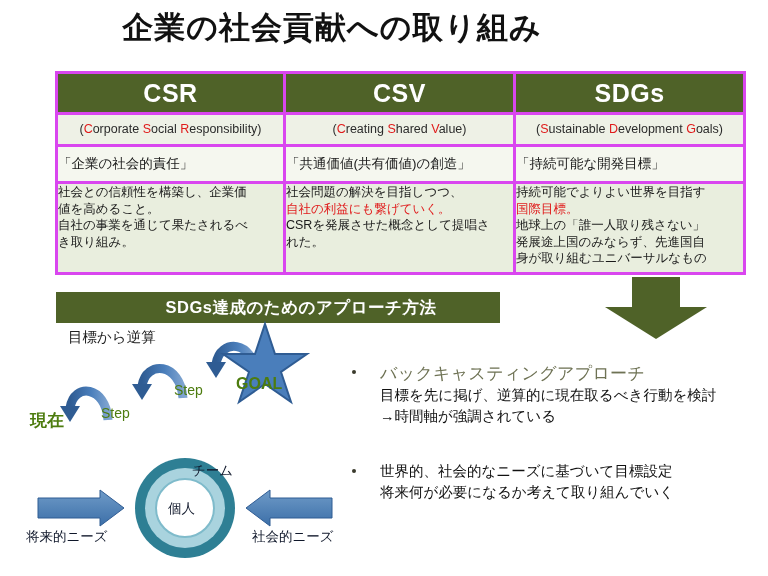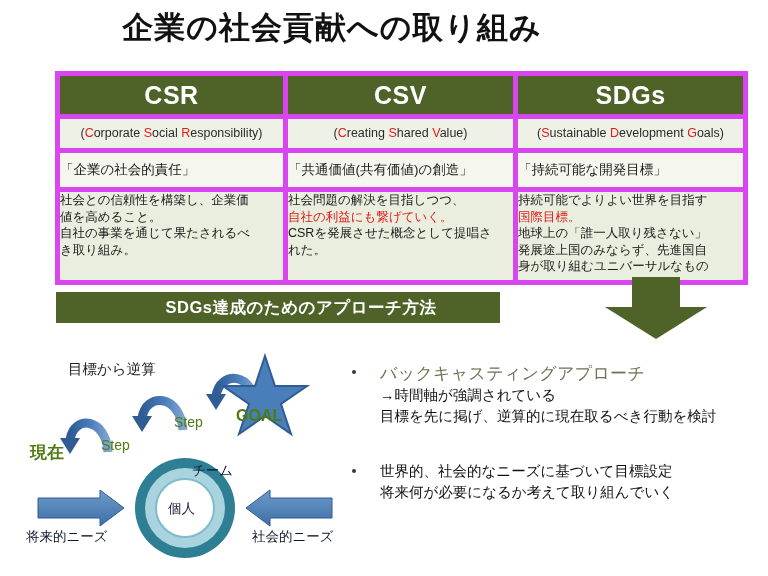--- a/index.html
+++ b/index.html
@@ -42,21 +42,21 @@
     width: 688px;
     border-collapse: collapse;
     table-layout: fixed;
   }
   table.cmp col.c1 { width: 228px; }
   table.cmp col.c2 { width: 230px; }
   table.cmp col.c3 { width: 230px; }
 
   table.cmp td {
     vertical-align: top;
-    border: 5px solid #d946ef;
+    border: 3px solid #d946ef;
     padding: 0;
   }
   .th-cell {
     background: #4F6228;
     color: #ffffff;
     font-size: 25px;
     font-weight: bold;
     text-align: center;
     height: 38px;
     line-height: 38px;
@@ -112,21 +112,21 @@
     left: 597px;
     top: 277px;
     width: 118px;
     height: 62px;
   }
 
   
   .backcast {
     position: absolute;
     left: 28px;
-    top: 352px;
+    top: 320px;
     width: 320px;
     height: 120px;
     text-align: right;
   }
   .bc-label {
     position: absolute;
     font-size: 15px;
     color: #4d7c0f;
     white-space: nowrap;
   }
@@ -308,22 +308,22 @@
   <div class="circ-label lbl-kojin">個人</div>
   <div class="circ-label lbl-future">将来的ニーズ</div>
   <div class="circ-label lbl-social">社会的ニーズ</div>
 </div>
 
 <div class="bullets">
 
   <div class="bullet-block">
     <span class="bullet-dot"></span>
     <div class="bullet-head">バックキャスティングアプローチ</div>
+    <div class="bullet-line">目標を先に掲げ、逆算的に現在取るべき行動を検討</div>
     <div class="bullet-line">→時間軸が強調されている</div>
-    <div class="bullet-line">目標を先に掲げ、逆算的に現在取るべき行動を検討</div>
   </div>
 
   <div class="bullet-block" style="margin-top:34px;">
     <span class="bullet-dot"></span>
     <div class="bullet-line">世界的、社会的なニーズに基づいて目標設定</div>
     <div class="bullet-line">将来何が必要になるか考えて取り組んでいく</div>
   </div>
 
 </div>
 

